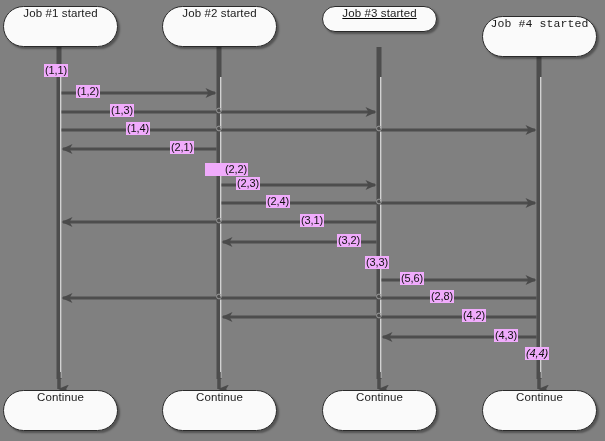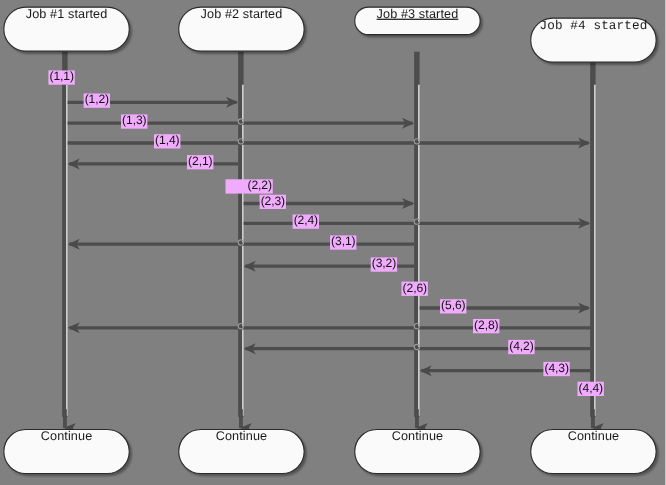--- a/index.html
+++ b/index.html
@@ -176,28 +176,28 @@
         <span class="node-label">Continue</span>
       </div>
       <div class="node-box" style="left: 482px; top: 390px; width: 115px; height: 41px;">
         <span class="node-label">Continue</span>
       </div>
     </div>
   <div id="labels-layer">
       <div class="msg-label" style="left: 44px; top: 64px;">(1,1)</div>
       <div class="msg-label" style="left: 76px; top: 85px;">(1,2)</div>
       <div class="msg-label" style="left: 110px; top: 104px;">(1,3)</div>
-      <div class="msg-label" style="left: 140px; top: 122px;">(1,4)</div>
+      <div class="msg-label" style="left: 126px; top: 122px;">(1,4)</div>
       <div class="msg-label" style="left: 170px; top: 141px;">(2,1)</div>
       <div class="msg-label" style="left: 205px; top: 163px; padding-left: 20px;">(2,2)</div>
       <div class="msg-label" style="left: 236px; top: 177px;">(2,3)</div>
       <div class="msg-label" style="left: 266px; top: 195px;">(2,4)</div>
       <div class="msg-label" style="left: 300px; top: 214px;">(3,1)</div>
       <div class="msg-label" style="left: 337px; top: 234px;">(3,2)</div>
-      <div class="msg-label" style="left: 365px; top: 256px;">(2,6)</div>
+      <div class="msg-label" style="left: 365px; top: 256px;">(3,3)</div>
       <div class="msg-label" style="left: 400px; top: 272px;">(5,6)</div>
       <div class="msg-label" style="left: 430px; top: 290px;">(2,8)</div>
       <div class="msg-label" style="left: 462px; top: 309px;">(4,2)</div>
       <div class="msg-label" style="left: 494px; top: 329px;">(4,3)</div>
-      <div class="msg-label" style="left: 525px; top: 347px;">(4,4)</div>
+      <div class="msg-label" style="left: 525px; top: 347px; font-style: italic;">(4,4)</div>
     </div>
 
 </div>
 
 </body></html>

